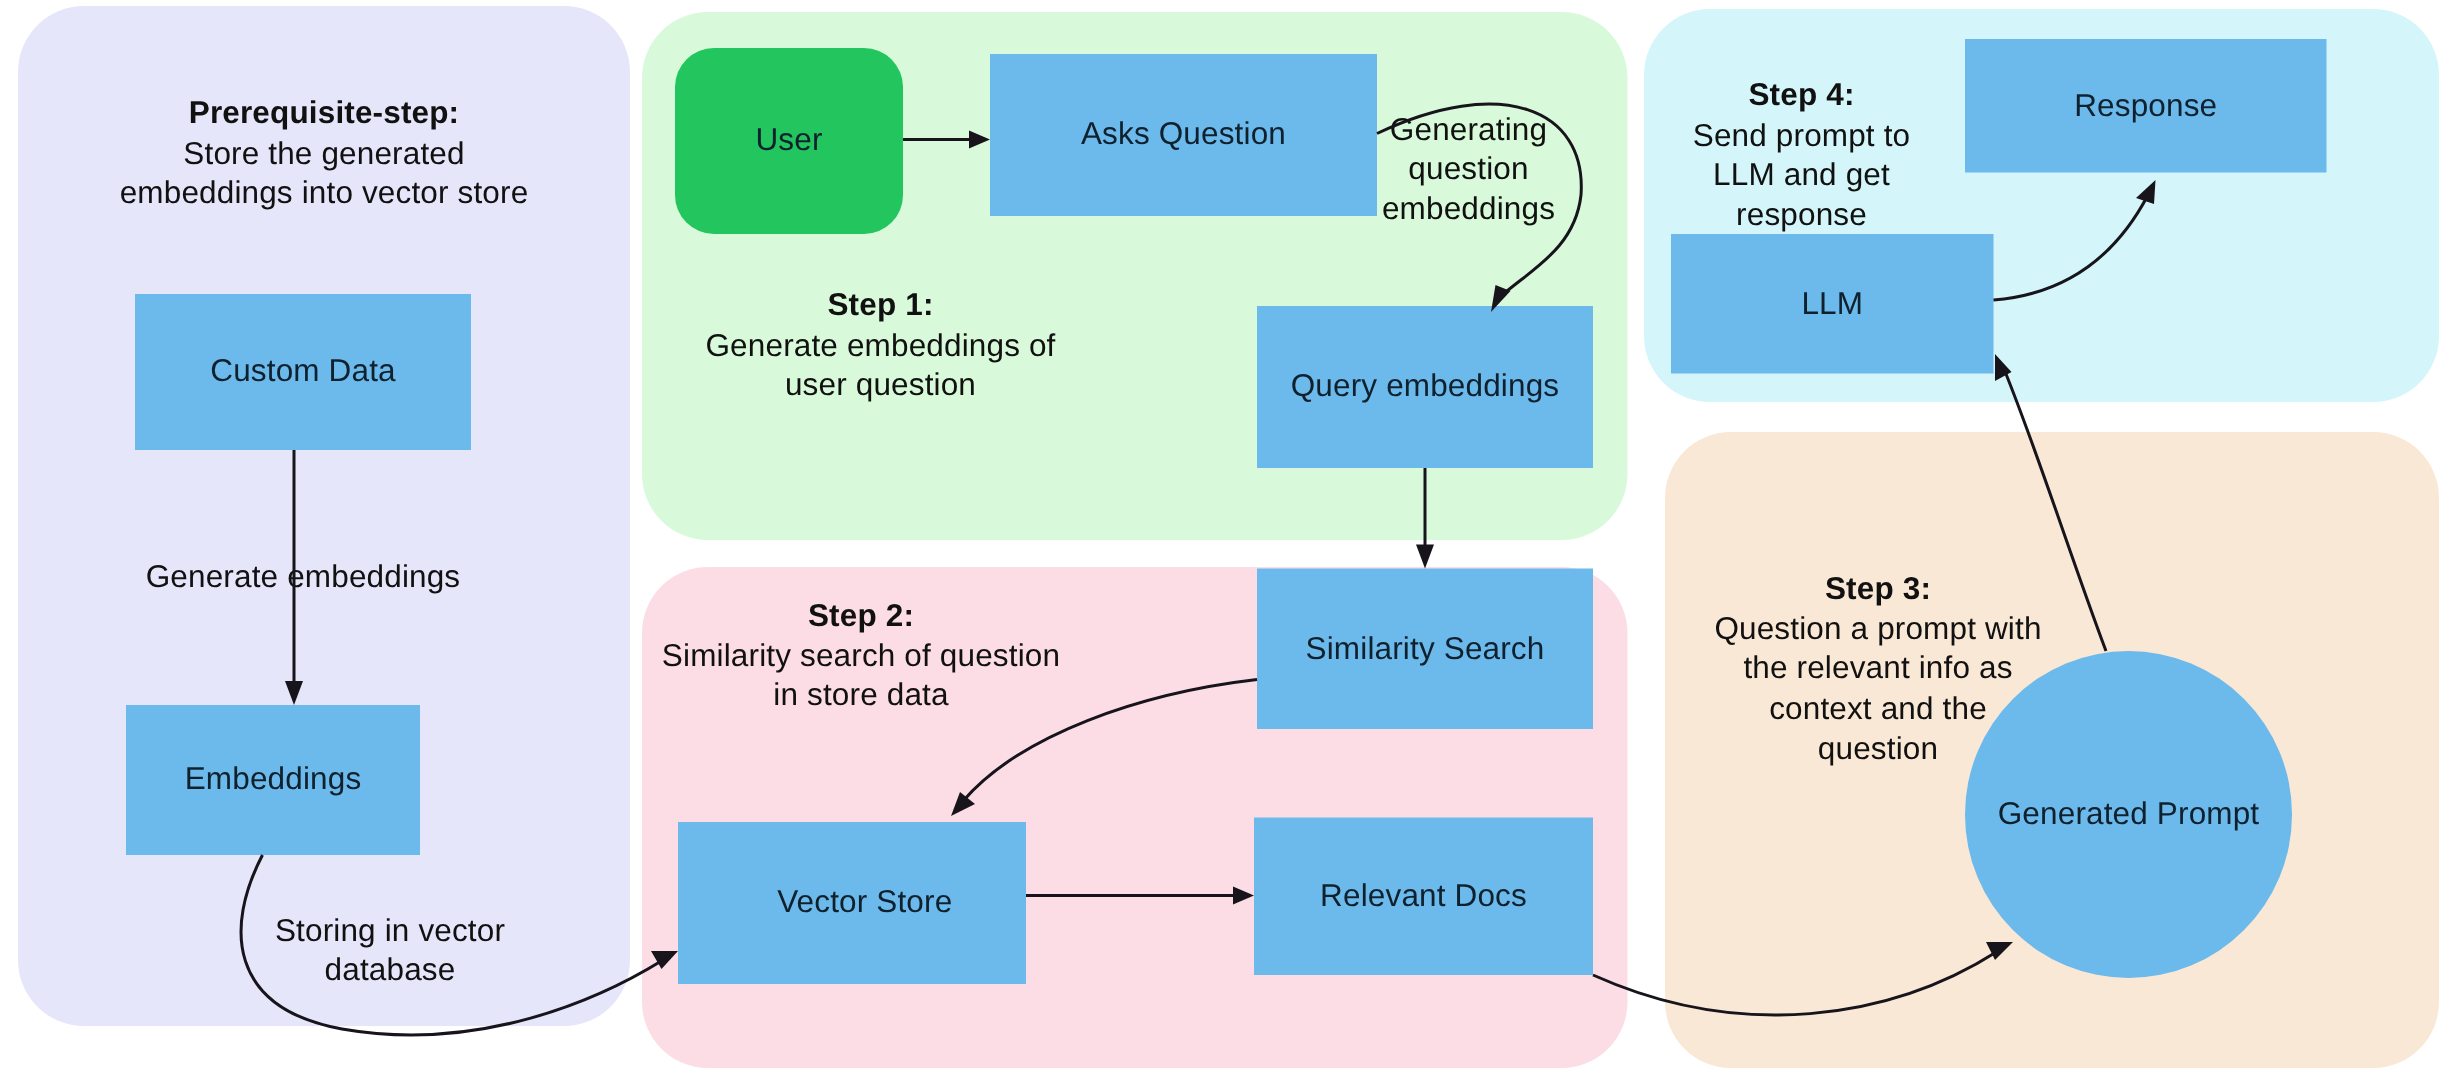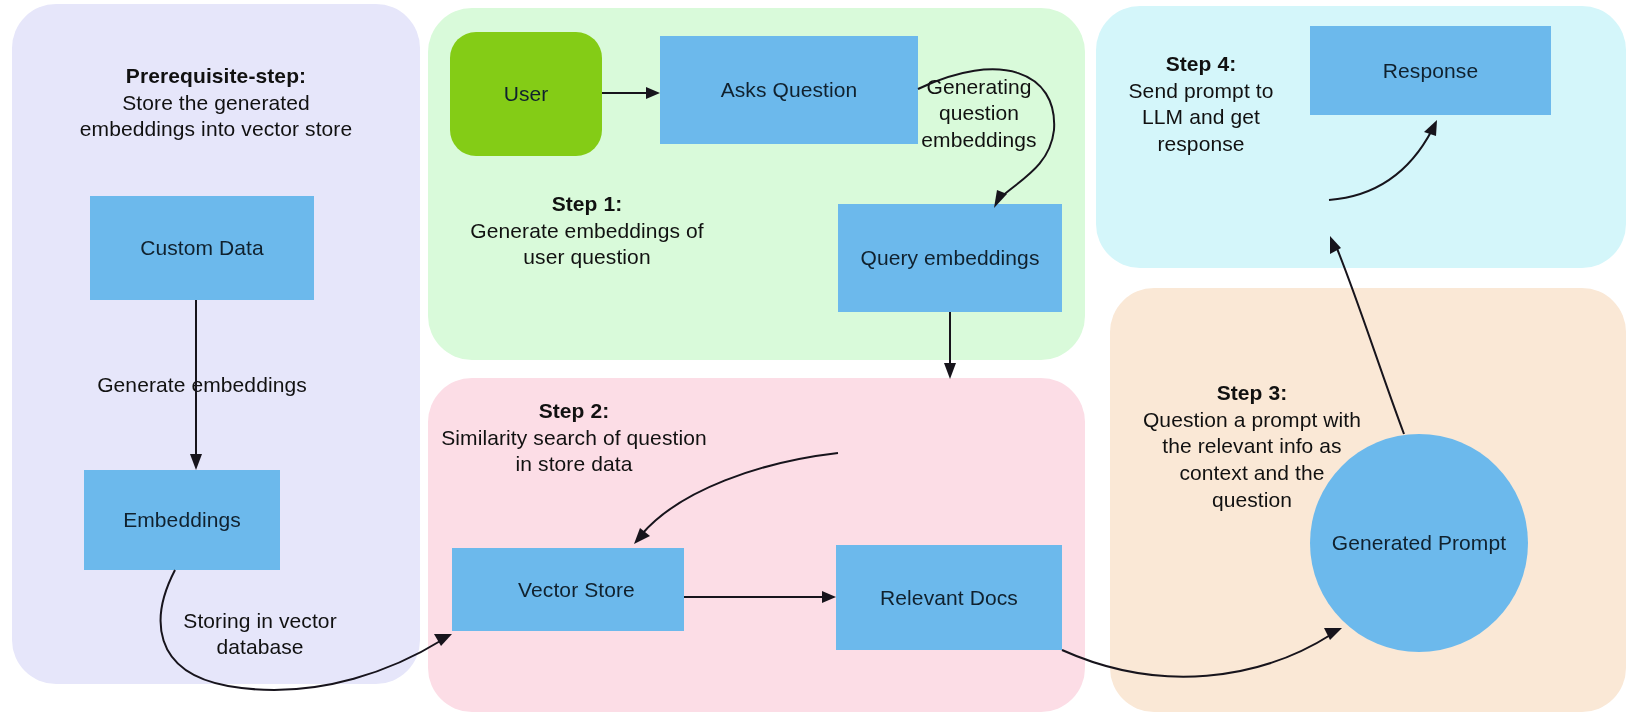--- a/index.html
+++ b/index.html
@@ -36,21 +36,21 @@
     align-items: center;
     justify-content: center;
     text-align: center;
     color: #10212e;
     font-size: 21px;
     line-height: 1.2;
     letter-spacing: 0.1px;
   }
   .node.rounded { border-radius: 26px; }
   .node.circle  { border-radius: 50%; }
-  .node.user    { background: #84cc16; }
+  .node.user    { background: #22c55e; }
 
   .caption {
     position: absolute;
     text-align: center;
     color: #111111;
     font-size: 21px;
     line-height: 1.27;
     letter-spacing: 0.1px;
   }
   .caption .cap-title {
@@ -135,22 +135,25 @@
 
   <div class="node" style="left:838px; top:204px; width:224px; height:108px;">
     <span>Query embeddings</span>
   </div>
 
   <div class="caption" style="left:440px; top:398px; width:268px;">
     <span class="cap-title">Step 2:</span>
     <span class="cap-body">Similarity search of question in store data</span>
   </div>
 
-
-  <div class="node" style="left:452px; top:548px; width:232px; height:83px;padding-left:17px;">
+  <div class="node" style="left:838px; top:379px; width:224px; height:107px;">
+    <span>Similarity Search</span>
+  </div>
+
+  <div class="node" style="left:452px; top:548px; width:232px; height:108px;padding-left:17px;">
     <span>Vector Store</span>
   </div>
 
   <div class="node" style="left:836px; top:545px; width:226px; height:105px;">
     <span>Relevant Docs</span>
   </div>
 
   <div class="caption" style="left:1140px; top:336px; width:224px;margin-top:44px;">
     <span class="cap-title">Step 3:</span>
     <span class="cap-body">Question a prompt with the relevant info as context and the question</span>
@@ -162,20 +165,23 @@
 
   <div class="caption" style="left:1112px; top:9px; width:178px;margin-top:42px;">
     <span class="cap-title">Step 4:</span>
     <span class="cap-body">Send prompt to LLM and get response</span>
   </div>
 
   <div class="node" style="left:1310px; top:26px; width:241px; height:89px;">
     <span>Response</span>
   </div>
 
+  <div class="node" style="left:1114px; top:156px; width:215px; height:93px;">
+    <span>LLM</span>
+  </div>
 
   <svg class="arrows" viewBox="0 0 1642 719">
 
     <g>
       <line x1="196" y1="300" x2="196" y2="460"></line>
       <polygon class="head" points="196,470 190,454 202,454"></polygon>
     </g>
 
     <g>
       <path d="M175,570 C150,618 152,672 228,686 C320,702 400,666 442,640"></path>

